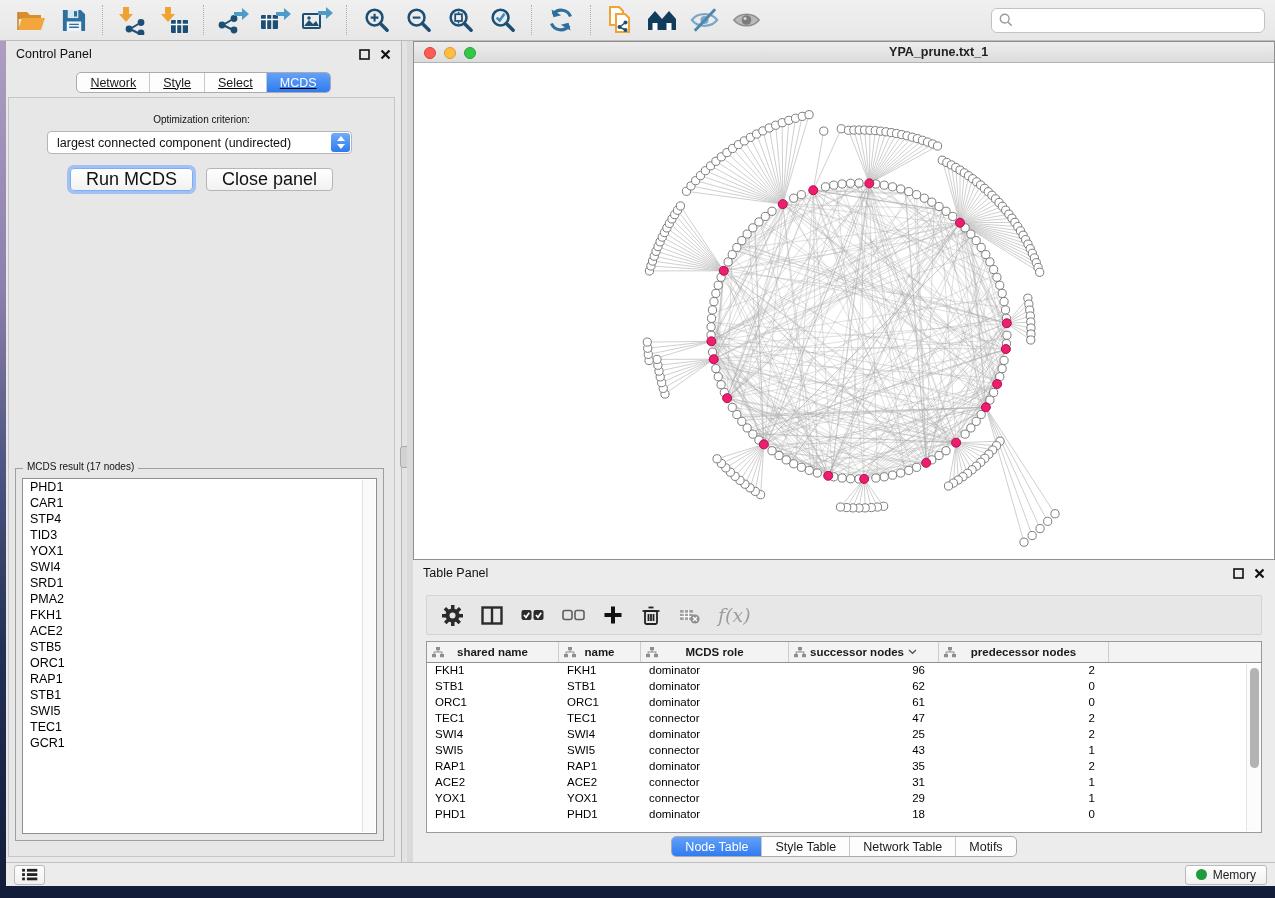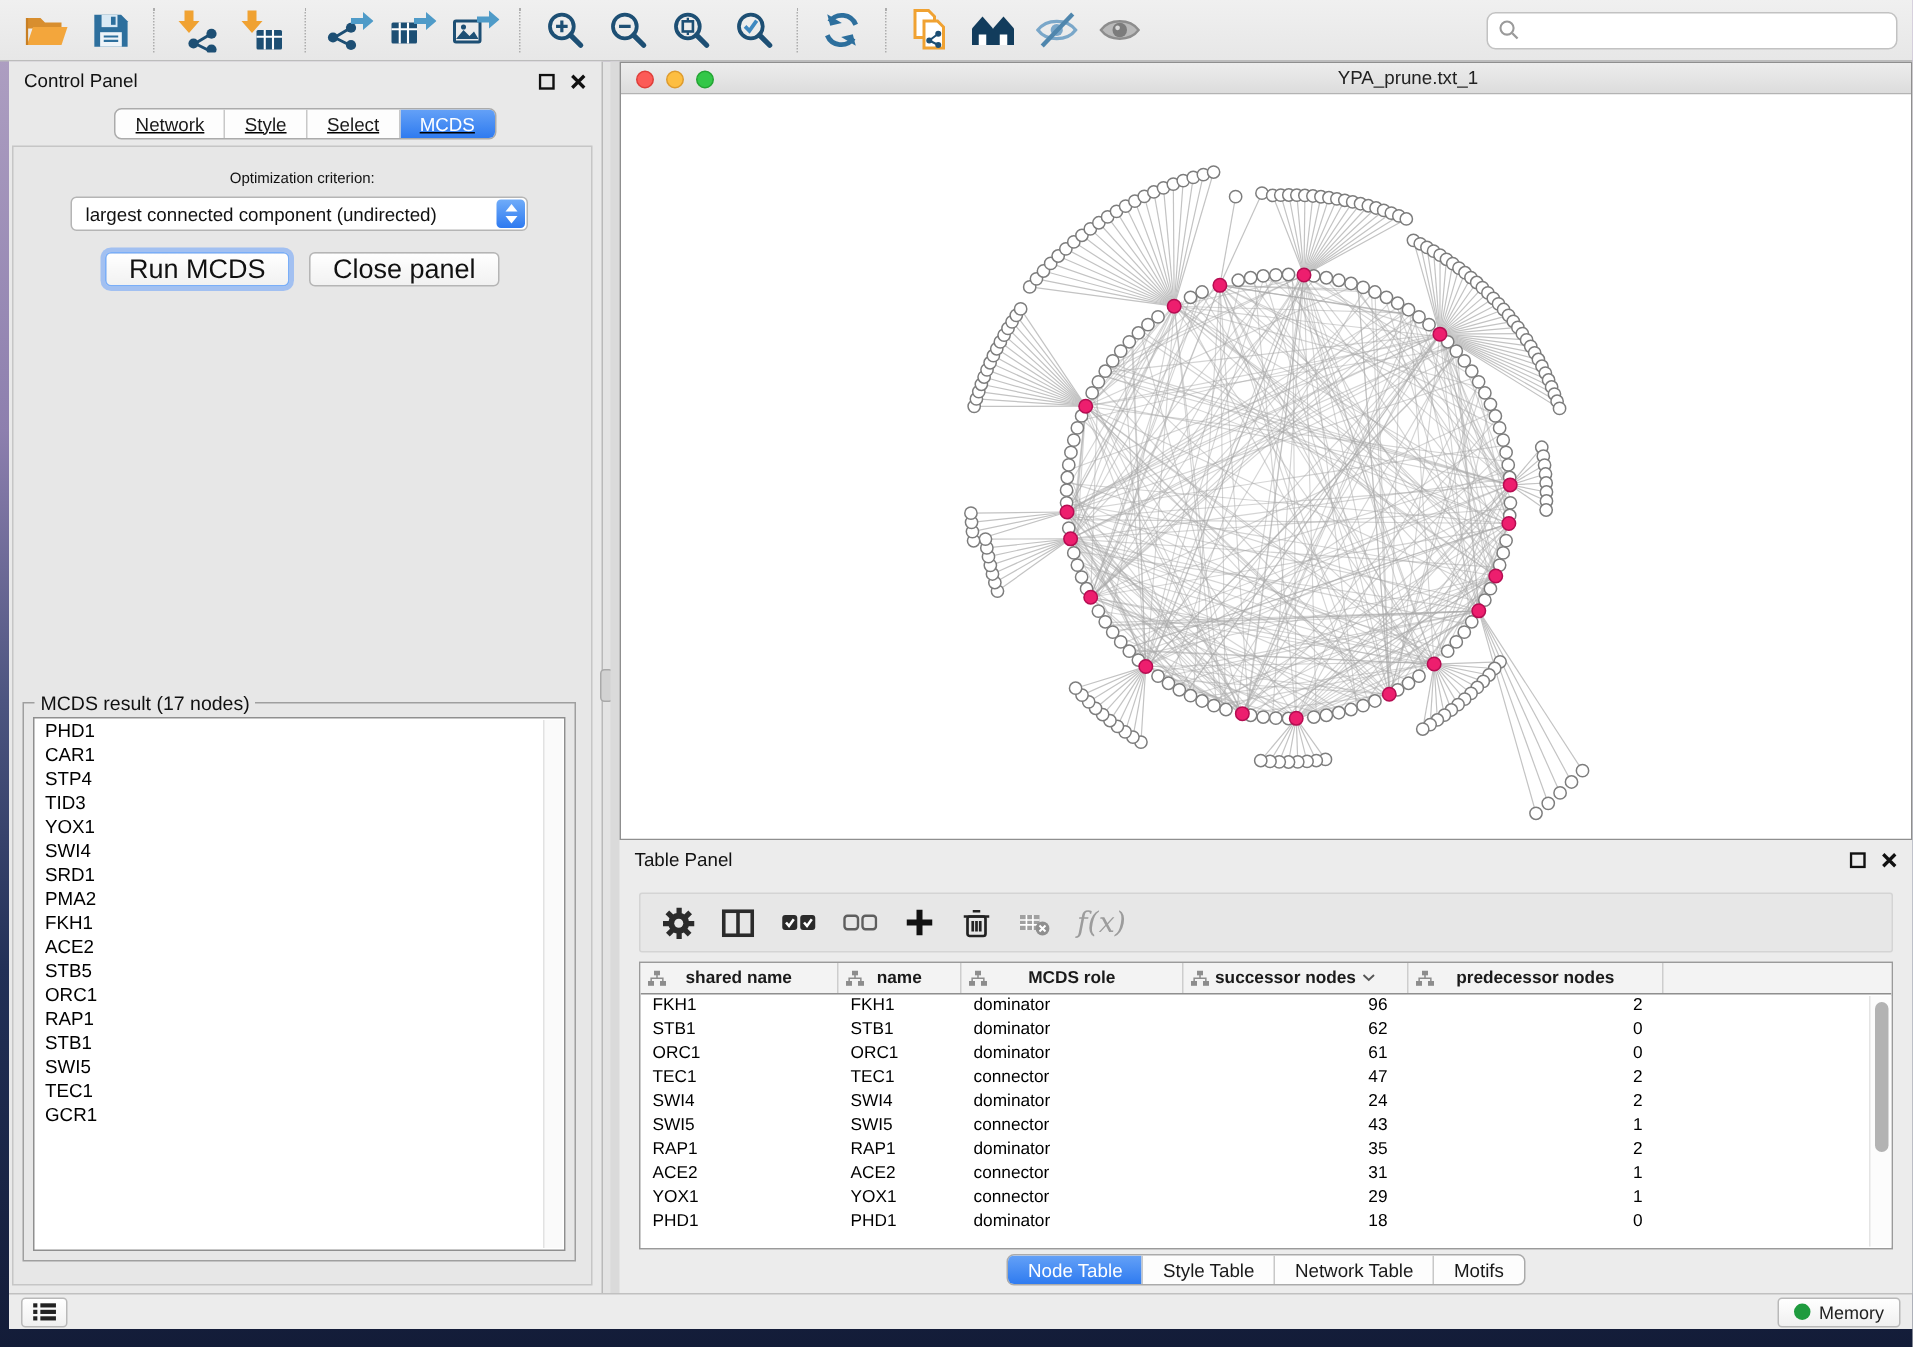--- a/index.html
+++ b/index.html
@@ -45,35 +45,35 @@
     display:flex; align-items:center; padding:0 26px 0 9px; }
   .stepper { position:absolute; right:1px; top:1px; bottom:1px; width:19px; border-radius:3px;
     background:linear-gradient(#70acf9,#2e7af0); display:flex; flex-direction:column; align-items:center; justify-content:center; gap:3px; }
   .tri-up { width:0; height:0; border-left:4px solid transparent; border-right:4px solid transparent; border-bottom:5px solid #fff; }
   .tri-down { width:0; height:0; border-left:4px solid transparent; border-right:4px solid transparent; border-top:5px solid #fff; }
   .btn-row { position:absolute; top:70px; left:0; right:0; display:flex; justify-content:center; gap:13px; }
   .mac-btn { height:23px; border:1px solid #b5b5b5; border-radius:4px; background:linear-gradient(#ffffff,#f1f1f1);
     font-size:18px; color:#111; padding:0 15px; display:flex; align-items:center; }
   .mac-btn.focused { box-shadow:0 0 0 3px rgba(105,160,250,.55); border-color:#7aaef8; }
   .group { position:absolute; left:6px; right:10px; top:370px; height:373px; border:1px solid #9f9f9f; }
-  .group-title { position:absolute; top:-8px; left:7px; background:#e7e7e7; padding:0 4px; font-size:13px; color:#111; }
+  .group-title { position:absolute; top:-8px; left:7px; background:#e7e7e7; padding:0 4px; font-size:10px; color:#111; }
   .group-list { position:absolute; inset:9px 6px 6px 6px; background:#fff; border:1px solid #8f8f8f; overflow:hidden; }
   .mcds-item { font-size:12.5px; line-height:16px; padding-left:7px; color:#000; }
   .list-scroll { position:absolute; top:1px; bottom:1px; right:1px; width:13px; background:#fafafa; border-left:1px solid #e2e2e2; }
 
   
   .right-area { position:absolute; left:401px; right:0; top:0; bottom:24px; background:#dadada; }
   .splitter-v { position:absolute; left:394px; top:405px; width:9px; height:22px;
     background:#d2d2d2; border:1px solid #a9a9a9; border-radius:3px; }
 
   
   .net-frame { position:absolute; left:6px; right:0; top:0; height:519px;
     border:1px solid #8f8f8f; background:#fff; }
   .net-titlebar { position:absolute; left:0; right:0; top:0; height:21px;
-    background:linear-gradient(#ededed,#dcdcdc); border-bottom:1px solid #b3b3b3; }
+    background:linear-gradient(#ededed,#dcdcdc); border-bottom:1px solid #b3b3b3;font-weight:bold; }
   .traffic { position:absolute; top:4.5px; width:12px; height:12px; border-radius:50%; }
   .net-title { position:absolute; top:3px; left:61%; transform:translateX(-50%);
     font-size:12.5px; color:#222; white-space:nowrap; }
   .net-canvas { position:absolute; left:0; right:0; top:21px; bottom:0; background:#fff; overflow:hidden; }
 
   
   .table-panel { position:absolute; left:6px; right:0; top:519px; bottom:0; background:#ececec; }
   .tp-toolbar { position:absolute; left:13px; right:13px; top:35px; height:40px;
     background:#e7e7e7; border:1px solid #d4d4d4; border-radius:2px;
     display:flex; align-items:center; gap:18px; padding-left:15px; }
@@ -1177,21 +1177,21 @@
               <div class="td c0">TEC1</div>
               <div class="td c1">TEC1</div>
               <div class="td c2">connector</div>
               <div class="td c3 num">47</div>
               <div class="td c4 num">2</div>
             </div>
             <div class="tr">
               <div class="td c0">SWI4</div>
               <div class="td c1">SWI4</div>
               <div class="td c2">dominator</div>
-              <div class="td c3 num">24</div>
+              <div class="td c3 num">25</div>
               <div class="td c4 num">2</div>
             </div>
             <div class="tr">
               <div class="td c0">SWI5</div>
               <div class="td c1">SWI5</div>
               <div class="td c2">connector</div>
               <div class="td c3 num">43</div>
               <div class="td c4 num">1</div>
             </div>
             <div class="tr">

